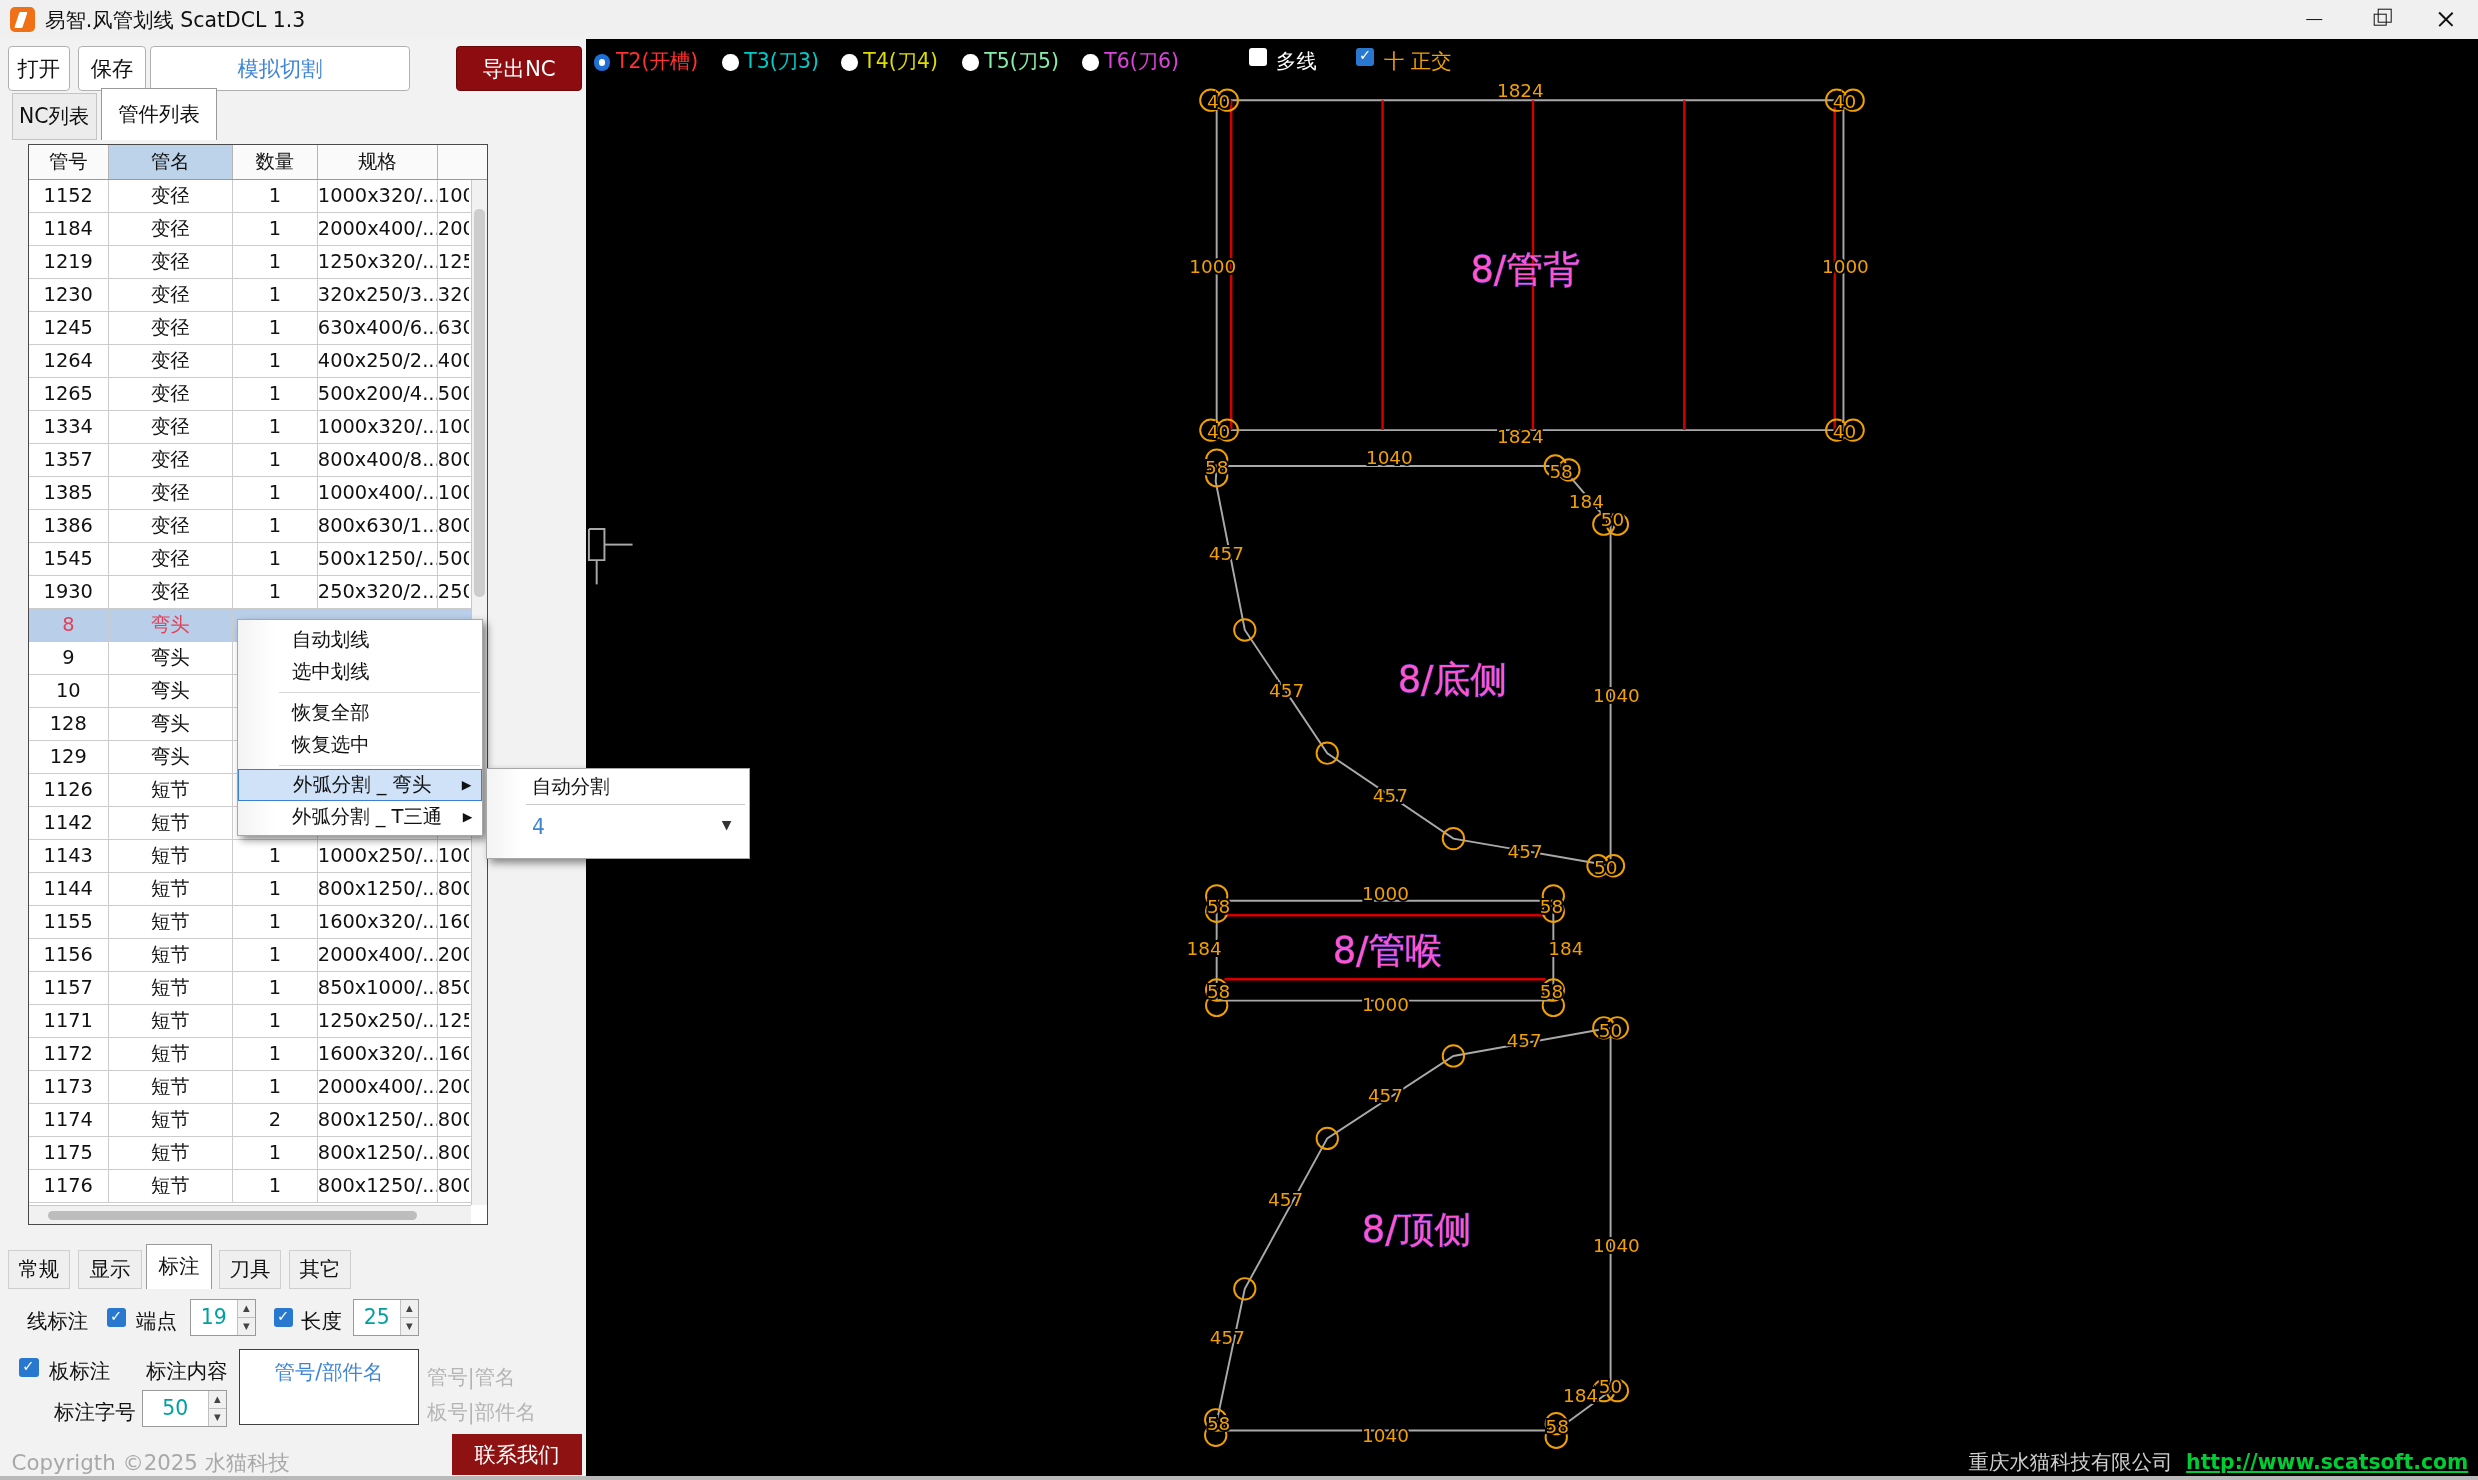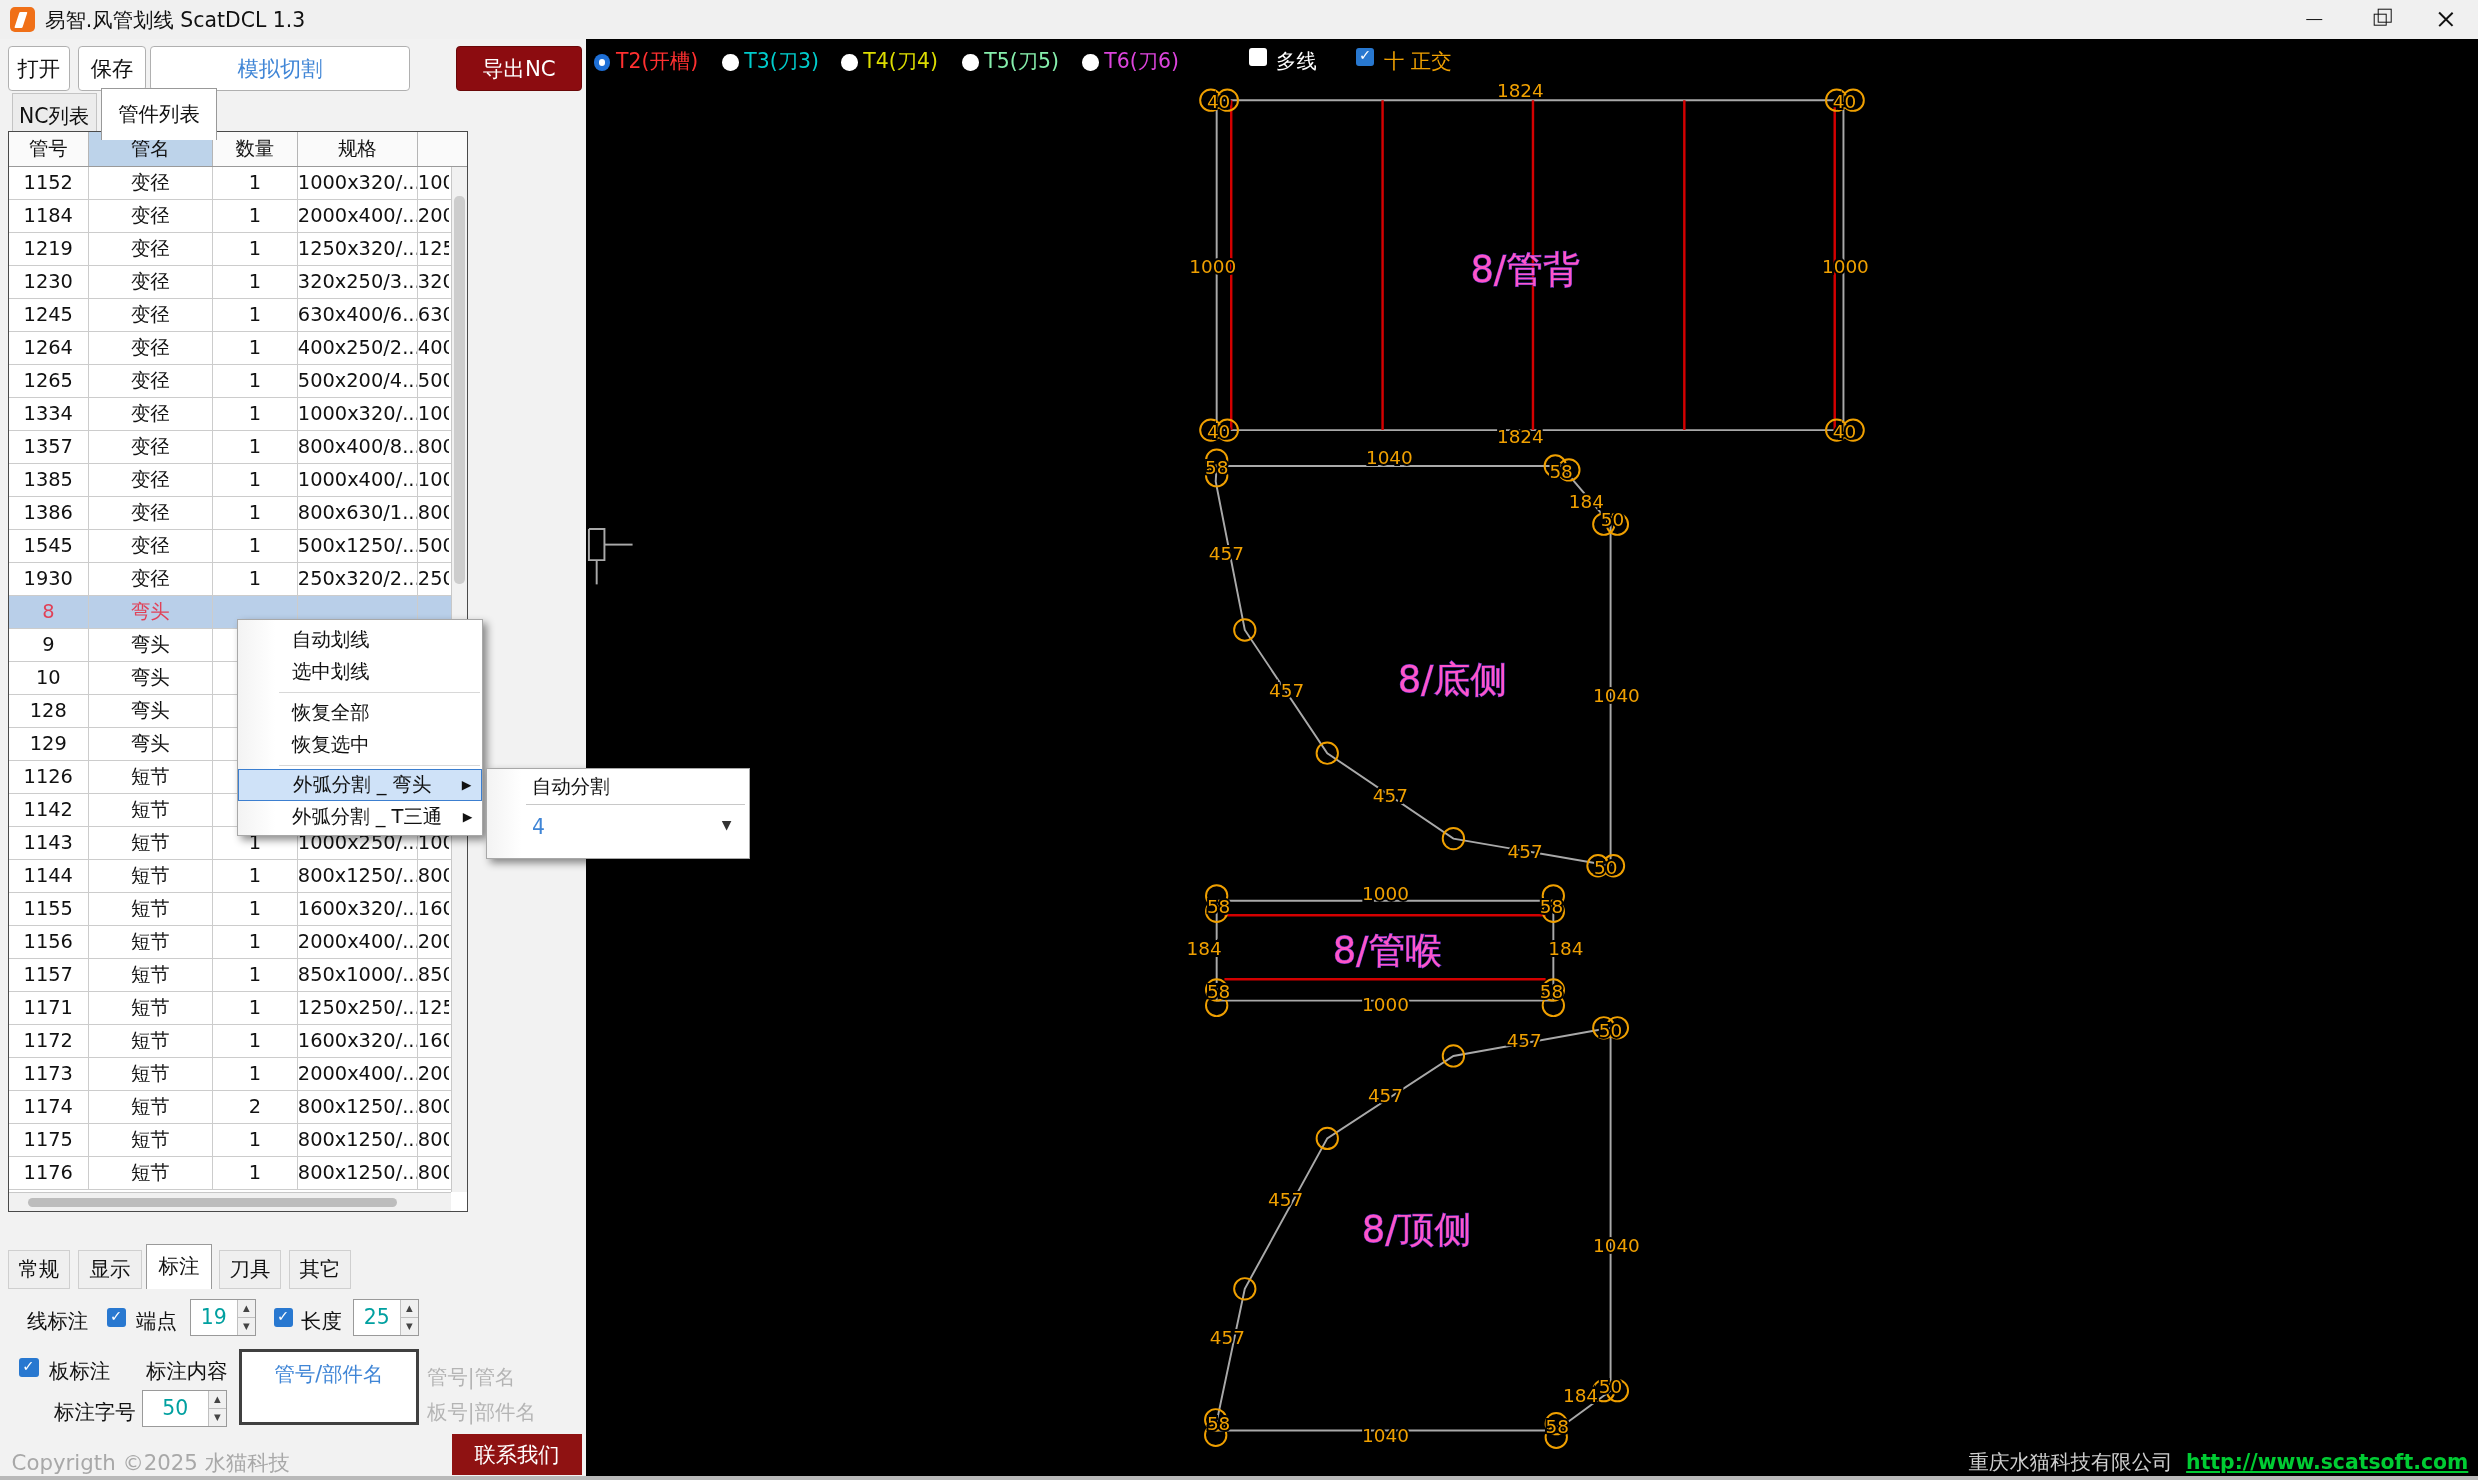--- a/index.html
+++ b/index.html
@@ -59,21 +59,21 @@
   .stab.active { line-height:43px; background:#fff; border:1px solid #9a9a9a; border-bottom:none; z-index:2; }
   .lbl { position:absolute; font-size:20.4px; color:#111; }
   .lbl.gray { color:#b4b4b4; }
   .cb { position:absolute; width:19.4px; height:19.4px; border-radius:2.9px; background:#2878d0; }
   .cb::after { content:"✓"; position:absolute; left:2.9px; top:-1px; color:#fff; font-size:14.6px; }
   .spin { position:absolute; display:flex; background:#fff; border:1px solid #9a9a9a; height:37px; }
   .spin .val { flex:1; color:#00a0a0; text-align:center; line-height:35px; font-size:20.4px; }
   .spin .btns { width:18.4px; border-left:1px solid #c0c0c0; display:flex; flex-direction:column; }
   .spin .btns span { flex:1; font-size:8.7px; line-height:16.5px; text-align:center; background:#f0f0f0; color:#444; }
   .spin .btns span:first-child { border-bottom:1px solid #c0c0c0; }
-  .content-box { position:absolute; left:239px; top:1349px; width:180px; height:76px; background:#fff; border:3px solid #404040; text-align:center; padding-top:7.8px; color:#3f85d6; font-size:20.4px; }
+  .content-box { position:absolute; left:239px; top:1349px; width:180px; height:76px; background:#fff; border:1px solid #404040; text-align:center; padding-top:7.8px; color:#3f85d6; font-size:20.4px; }
   .contact-btn { position:absolute; left:452px; top:1432px; width:130px; height:41px; background:#8f1212; color:#fff; font-size:21.3px; text-align:center; line-height:41px; }
   .copyright { position:absolute; left:11.6px; top:1448px; color:#a8a8a8; font-size:21.3px; }
 
   
   .canvas { position:absolute; left:586px; top:39px; width:1892px; height:1442px; background:#000; }
   .tool-item { position:absolute; top:7.8px; height:23px; white-space:nowrap; }
   .radio { position:relative; display:inline-block; width:16.5px; height:16.5px; border-radius:50%; background:#fff; vertical-align:-2.9px; }
   .radio.on { background:#1e6fd6; }
   .radio.on::after { content:""; position:absolute; left:4.9px; top:4.9px; width:6.8px; height:6.8px; border-radius:50%; background:#fff; }
   .tool-item .tl { margin-left:5.8px; font-size:20.4px; }
@@ -123,21 +123,21 @@
 
   <div class="left-panel">
     <div class="tbtn" style="left:7.8px;top:6.8px;width:62px;height:45px;">打开</div>
     <div class="tbtn" style="left:78px;top:6.8px;width:68px;height:45px;">保存</div>
     <div class="tbtn blue" style="left:150px;top:6.8px;width:260px;height:45px;">模拟切割</div>
     <div class="tbtn red" style="left:456px;top:6.8px;width:126px;height:45px;">导出NC</div>
 
     <div class="tab inactive" style="left:11.6px;top:54px;width:85px;height:47px;">NC列表</div>
     <div class="tab active" style="left:101px;top:49px;width:116px;height:52px;">管件列表</div>
 
-    <div class="table-box" style="top:92px;">
+    <div class="table-box" style="top:105px;margin-left:20px;">
       <div class="thead">
         <div class="hcell" style="width:80px;">管号</div>
         <div class="hcell hl" style="width:124px;">管名</div>
         <div class="hcell" style="width:85px;">数量</div>
         <div class="hcell" style="width:120px;">规格</div>
         <div class="hcell" style="width:31px;border-right:none;"></div>
       </div>
       <div class="tbody">
           <div class="trow">
             <div class="tcell" style="width: 80px;">1152</div>

